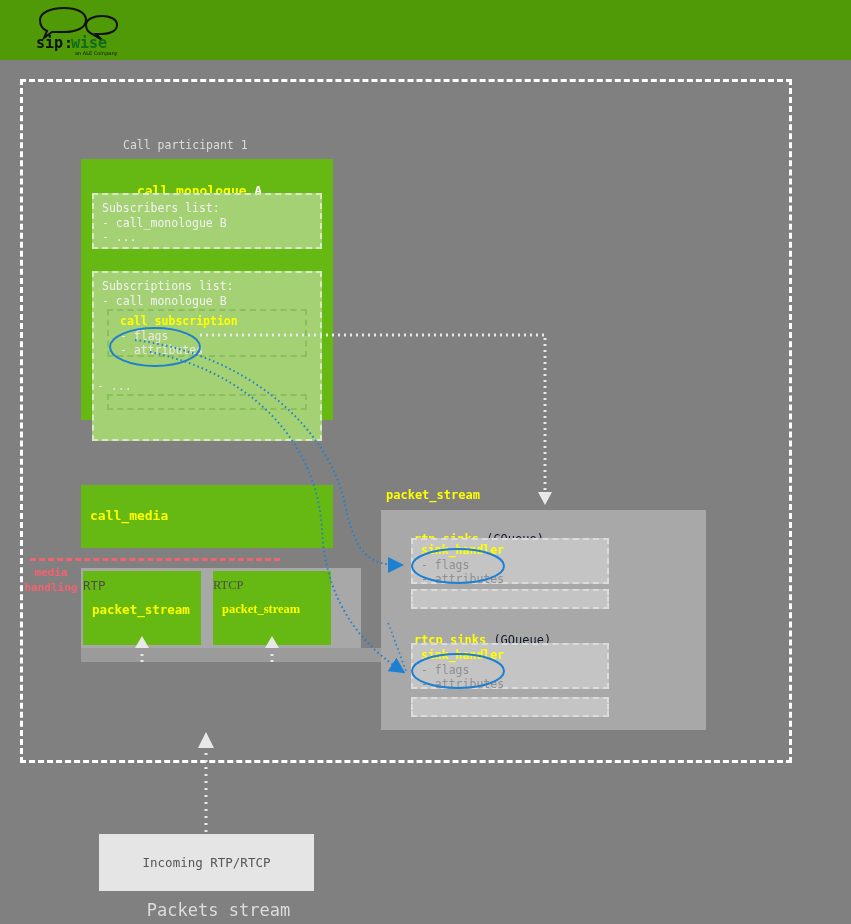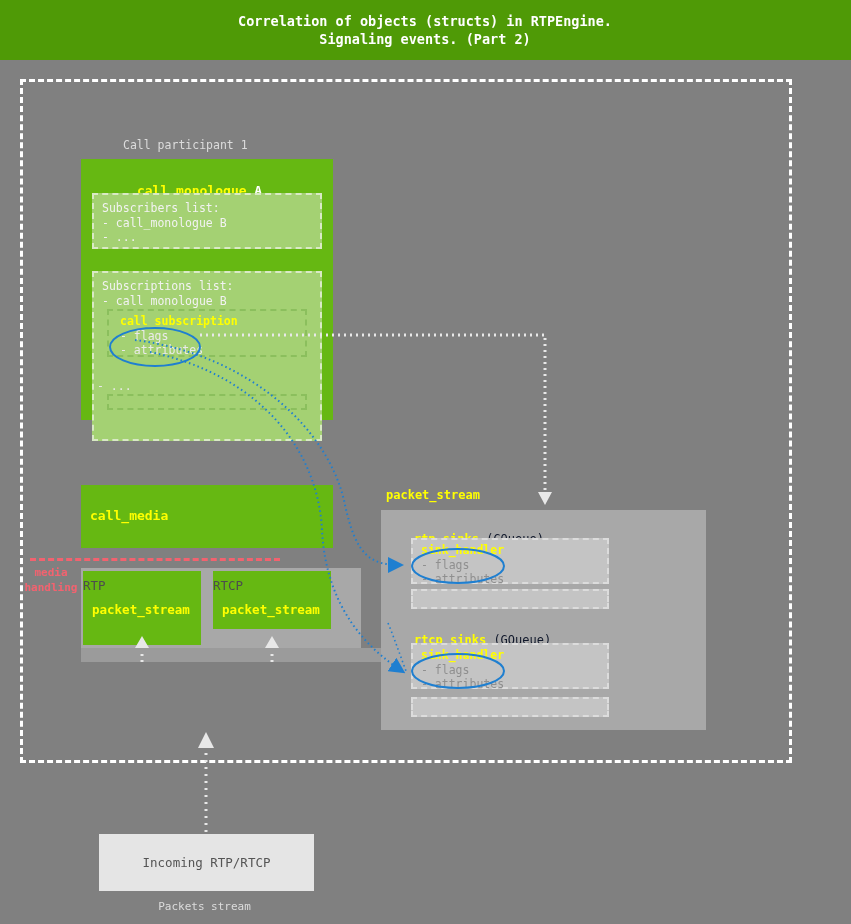--- a/index.html
+++ b/index.html
@@ -141,41 +141,49 @@
 
   
   .packets-box {
     position: absolute; left: 99px; top: 834px;
     width: 215px; height: 57px;
     background: #e5e5e5;
     display: flex; align-items: center; justify-content: center;
     color: #555555; font-size: 12.5px; white-space: pre;
   }
   .packets-caption {
-    position: absolute; left: 97px; top: 900px;
+    position: absolute; left: 111px; top: 900px;
     width: 215px; text-align: center;
-    color: #dcdcdc; font-size: 11px; white-space: pre;
+    color: #dcdcdc; font-size: 17px; white-space: pre;
   }
 
   
   #connectors {
     position: absolute; left: 0; top: 0;
     width: 851px; height: 924px;
     pointer-events: none;
   }
 </style>
 </head>
 <body>
 
 <div id="root">
 
   <div class="header">
-    <div class="header-title">
-      <div>Correlation of objects (structs) in RTPEngine.</div>
-      <div>Signaling events. (Part 2)</div>
+    <div class="logo-wrap">
+      <svg class="logo-svg" width="100" height="52" viewBox="0 0 100 52">
+        <path d="M10 16 C10 8, 22 4, 34 4 C46 4, 56 8, 56 16 C56 24, 46 28, 34 28 L22 28 L14 34 L17 27 C12 25, 10 21, 10 16 Z" fill="none" stroke="#111111" stroke-width="2"></path>
+        <path d="M56 21 C56 15, 64 12, 72 12 C80 12, 87 15, 87 21 C87 27, 80 30, 72 30 L66 30 L72 36 L62 30 C58 28, 56 25, 56 21 Z" fill="none" stroke="#111111" stroke-width="2"></path>
+        <g font-family="DejaVu Sans Mono, monospace" font-size="15" font-weight="bold">
+          <text x="6" y="44" fill="#111111">sip</text>
+          <text x="34" y="44" fill="#111111">:</text>
+          <text x="41" y="44" fill="#0f6b17">wise</text>
+        </g>
+        <text x="45" y="51" font-family="DejaVu Sans, sans-serif" font-size="5" fill="#111111">an ALE Company</text>
+      </svg>
     </div>
   </div>
 
   <div class="outer-frame"></div>
 
   <div class="plain-label" style="left:99px; top:138px;">Call participant 1</div>
 
   <div class="green-box" style="left:81px; top:159px; width:252px; height:261px;">
     <div class="gb-title" style="top:9px;">
       <span>call_monologue</span><span class="plainpart"> A</span>
@@ -207,21 +215,21 @@
   <div class="media-handling-label"><span style="white-space:pre-line;">media
 handling</span></div>
 
   <div class="grey-panel" style="left:81px; top:568px; width:280px; height:80px;"></div>
 
   <div class="green-box" style="left:83px; top:571px; width:118px; height:74px;">
     <div class="gb-sub" style="top:7px;">RTP</div>
     <div class="gb-title" style="top:31px; font-size:12.5px;">packet_stream</div>
   </div>
 
-  <div class="green-box" style="left:213px; top:571px; width:118px; height:58px;">
+  <div class="green-box" style="left:213px; top:571px; width:118px; height:74px;font-family:Liberation Serif, serif;">
     <div class="gb-sub" style="top:7px;">RTCP</div>
     <div class="gb-title" style="top:31px; font-size:12.5px;">packet_stream</div>
   </div>
 
   <div class="midgrey-panel" style="left:81px; top:648px; width:300px; height:14px;"></div>
 
 
   <div class="panel-label" style="left:386px; top:488px;">packet_stream</div>
 
   <div class="grey-panel" style="left:381px; top:510px; width:325px; height:220px;"></div>

